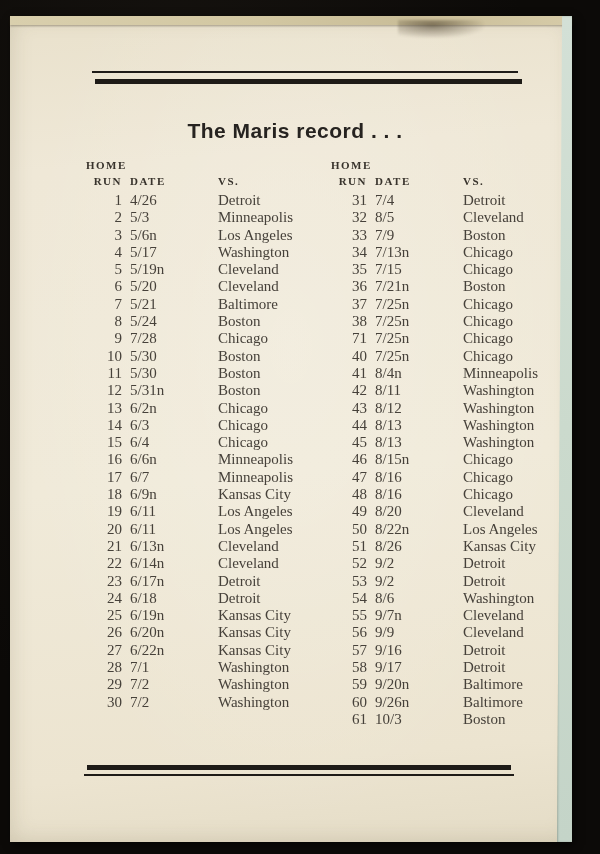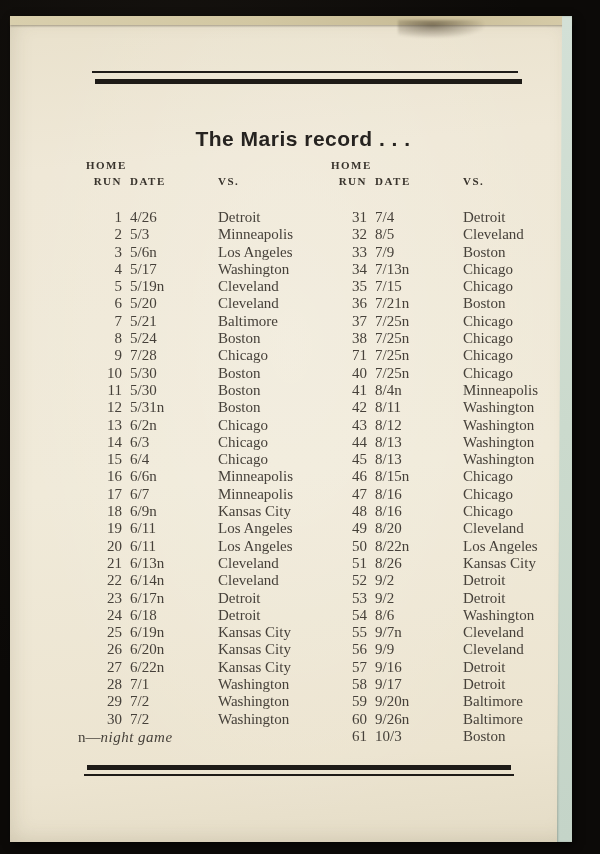--- a/index.html
+++ b/index.html
@@ -32,34 +32,34 @@
     background:linear-gradient(180deg,#d3e0d6 0%, #cbdacd 50%, #c4d4c8 100%);
     clip-path:polygon(34% 0, 100% 0, 100% 100%, 0 100%);
     box-shadow:inset 1px 0 2px rgba(70,80,70,.35);
   }
   .rule{position:absolute;background:#1e1b17;}
   .rule-top-thin{left:82px;top:55px;width:426px;height:2px;}
   .rule-top-thick{left:85px;top:63px;width:427px;height:5px;}
   .rule-bot-thick{left:77px;top:749px;width:424px;height:5px;}
   .rule-bot-thin{left:74px;top:758px;width:430px;height:2px;}
   .title{
-    position:absolute;left:0;top:99px;width:562px;margin:12px;
+    position:absolute;left:0;top:99px;width:562px;margin:4px;
     text-align:center;
     font-family:"Liberation Sans", sans-serif;
     font-weight:bold;font-size:21px;letter-spacing:.5px;
     color:#262320;
   }
   .col{position:absolute;top:143px;}
   .col-left{left:68px;width:232px;}
   .col-right{left:313px;width:240px;}
   .home-label{
     font-size:11px;font-weight:bold;letter-spacing:1.5px;
     color:#38332c;margin:0 0 4px 8px;
   }
-  .head-row{display:flex;margin-bottom:22px;}
+  .head-row{display:flex;margin-bottom:5px;}
   .head-row span{
     font-size:11px;font-weight:bold;letter-spacing:1.5px;color:#38332c;
   }
   .c-run{width:44px;text-align:right;flex:none;}
   .c-date{width:62px;padding-left:8px;flex:none;}
   .c-vs{flex:1;padding-left:26px;}
   .row{display:flex;height:17.3px;line-height:17.3px;}
   .row span{
     font-size:15px;color:#46413a;white-space:nowrap;
   }
@@ -234,21 +234,20 @@
           <span class="c-run">29</span>
           <span class="c-date">7/2</span>
           <span class="c-vs">Washington</span>
         </div>
         <div class="row">
           <span class="c-run">30</span>
           <span class="c-date">7/2</span>
           <span class="c-vs">Washington</span>
         </div>
       </div>
-    <div class="footnote"><span>n—</span><em>night game</em></div>
   </div>
 
   <div class="col col-right">
     <div class="home-label">HOME</div>
     <div class="head-row">
       <span class="c-run">RUN</span>
       <span class="c-date">DATE</span>
       <span class="c-vs">VS.</span>
     </div>
     <div class="rows">

